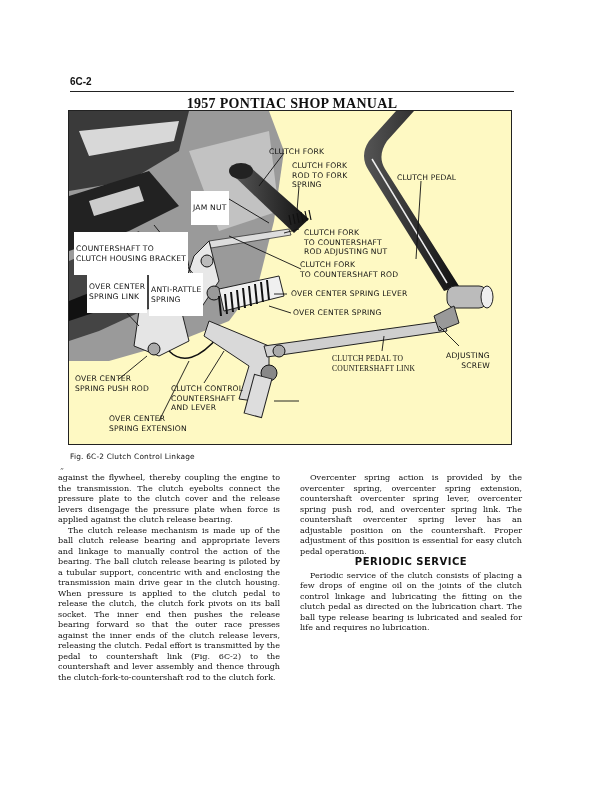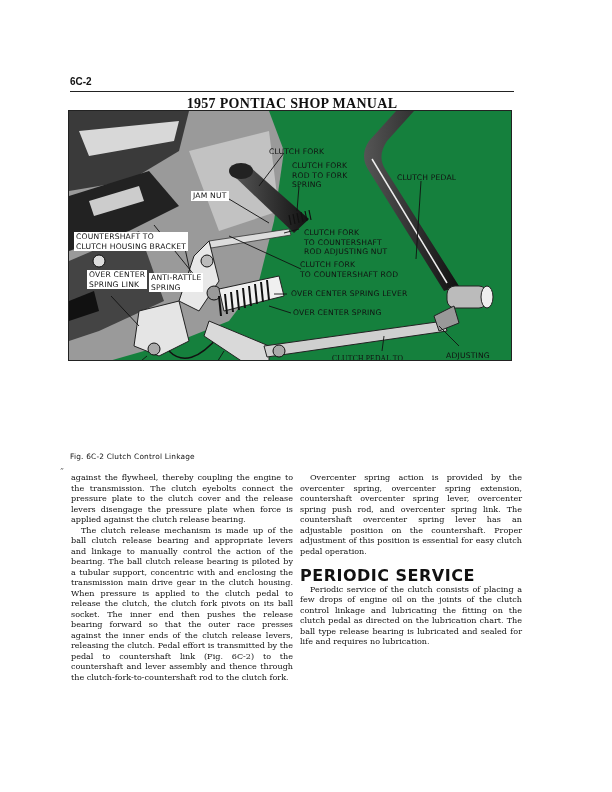--- a/index.html
+++ b/index.html
@@ -5,33 +5,33 @@
     html, body { margin: 0; padding: 0; }
     body {
       width: 612px; height: 792px; background: #ffffff; position: relative; overflow: hidden;
       font-family: "DejaVu Serif", serif; color: #111;
     }
     .page-header { position: absolute; left: 70px; top: 76px; width: 444px; height: 14px; }
     .page-num { position: absolute; left: 0; top: 0; font-size: 10px; font-family: Liberation Sans, sans-serif; font-weight: bold; }
     .page-title { position: absolute; left: 0; right: 0; top: 0; text-align: center; font-size: 14px; font-family: "Liberation Serif", serif; font-weight: bold; letter-spacing: 0.3px; margin-top: 20px; }
     .header-rule { position: absolute; left: 70px; top: 91px; width: 444px; height: 1px; background: #222; }
 
-    .figure { position: absolute; left: 68px; top: 110px; width: 444px; height: 251px; border: 1.5px solid #222; box-sizing: border-box; overflow: hidden; background: #15803d; }
+    .figure { position: absolute; left: 68px; top: 110px; width: 444px; height: 335px; border: 1.5px solid #222; box-sizing: border-box; overflow: hidden; background: #fef9c3; }
     .figure svg { position: absolute; left: 0; top: 0; }
     .lbl { position: absolute; font-family: "DejaVu Sans", sans-serif; font-size: 7.6px; line-height: 9.6px; color: #111; white-space: pre; letter-spacing: 0.2px; }
-    .lbl.boxed { background: #fff; padding: 0 2px; }
+    .lbl.boxed { background: #fff; padding: 12px 2px; }
 
     .caption { position: absolute; left: 70px; top: 452px; width: 444px; font-family: "DejaVu Sans", sans-serif; font-size: 7.4px; letter-spacing: 0.2px; }
 
     .col { position: absolute; top: 473px; width: 222px; font-family: "DejaVu Serif", serif; font-size: 8.05px; line-height: 10.5px; text-align: justify; }
-    .col.left { left: 71px; }
+    .col.left { left: 58px; }
     .col.right { left: 300px; }
     .col p { margin: 0; text-indent: 10px; }
     .col p.noindent { text-indent: 0; }
-    .section-heading { text-align: left; font-family: "DejaVu Sans", sans-serif; font-weight: bold; font-size: 16px; letter-spacing: 0.5px; margin: 14px 0 3px; }
+    .section-heading { text-align: center; font-family: "DejaVu Sans", sans-serif; font-weight: bold; font-size: 10px; letter-spacing: 0.5px; margin: 0 0 3px; }
     .speck { position: absolute; left: 60px; top: 462px; font-size: 8px; color: #555; }
   </style>
 </head>
 <body>
 
 <div class="page-header">
   <span class="page-num">6C-2</span>
   <div class="page-title">1957 PONTIAC SHOP MANUAL</div>
 </div>
 <div class="header-rule"></div>
@@ -141,24 +141,27 @@
 TO COUNTERSHAFT
 ROD ADJUSTING NUT</div>
   <div class="lbl" style="left:231px;top:149px;">CLUTCH FORK
 TO COUNTERSHAFT ROD</div>
   <div class="lbl boxed" style="left:18px;top:159px;">OVER CENTER
 SPRING LINK</div>
   <div class="lbl" style="left:222px;top:178px;">OVER CENTER SPRING LEVER</div>
   <div class="lbl" style="left:224px;top:197px;">OVER CENTER SPRING</div>
   <div class="lbl" style="left:263px;top:243px;font-family:Liberation Serif, serif;">CLUTCH PEDAL TO
 COUNTERSHAFT LINK</div>
-  <div class="lbl" style="left:377px;top:240px;">ADJUSTING
+  <div class="lbl" style="left:377px;top:240px;text-align:right;">ADJUSTING
 SCREW</div>
   <div class="lbl" style="left:6px;top:263px;">OVER CENTER
 SPRING PUSH ROD</div>
+  <div class="lbl" style="left:102px;top:273px;">CLUTCH CONTROL
+COUNTERSHAFT
+AND LEVER</div>
   <div class="lbl" style="left:40px;top:303px;">OVER CENTER
 SPRING EXTENSION</div>
 </div>
 
 <div class="caption">Fig. 6C-2   Clutch Control Linkage</div>
 <div class="speck">„</div>
 
 <div class="col left">
   <p class="noindent">against the flywheel, thereby coupling the engine to the transmission. The clutch eyebolts connect the pressure plate to the clutch cover and the release levers disengage the pressure plate when force is applied against the clutch release bearing.</p>
   <p>The clutch release mechanism is made up of the ball clutch release bearing and appropriate levers and linkage to manually control the action of the bearing. The ball clutch release bearing is piloted by a tubular support, concentric with and enclosing the transmission main drive gear in the clutch housing. When pressure is applied to the clutch pedal to release the clutch, the clutch fork pivots on its ball socket. The inner end then pushes the release bearing forward so that the outer race presses against the inner ends of the clutch release levers, releasing the clutch. Pedal effort is transmitted by the pedal to countershaft link (Fig. 6C-2) to the countershaft and lever assembly and thence through the clutch-fork-to-countershaft rod to the clutch fork.</p>

